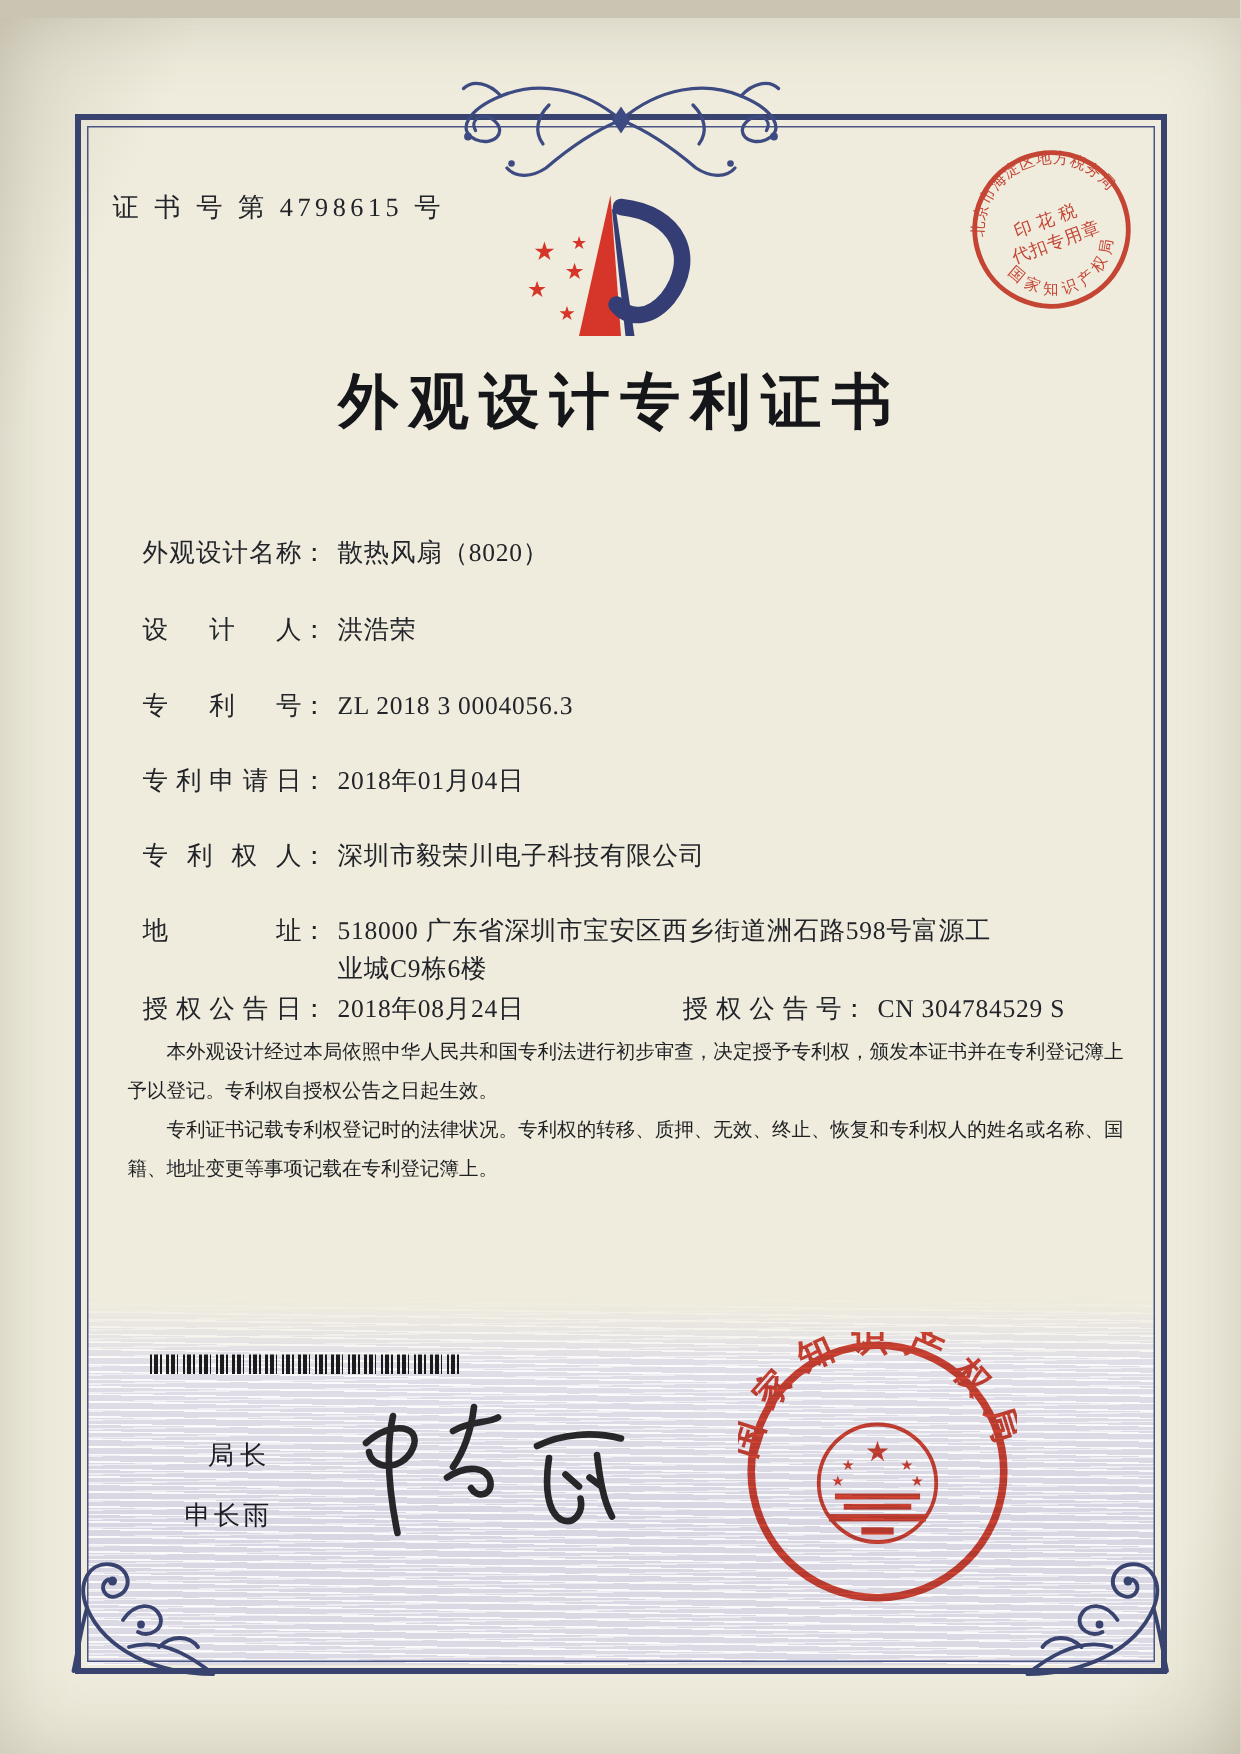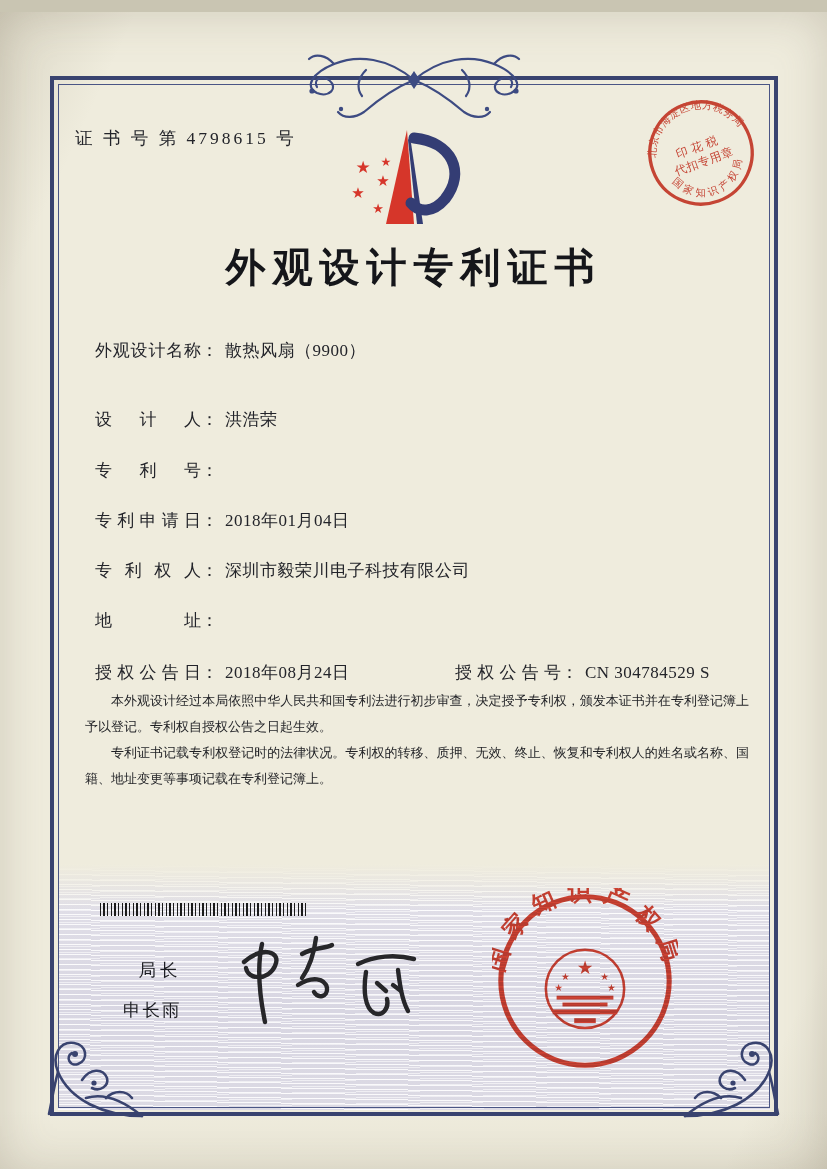--- a/index.html
+++ b/index.html
@@ -131,47 +131,49 @@
       <text font-size="10.5" letter-spacing="0.5"><textPath href="#ts-top" startOffset="50%" text-anchor="middle">北京市海淀区地方税务局</textPath></text>
       <text font-size="10.5" letter-spacing="3.5"><textPath href="#ts-bot" startOffset="50%" text-anchor="middle">国家知识产权局</textPath></text>
       <text x="60" y="57" font-size="12" letter-spacing="4" text-anchor="middle">印花税</text>
       <text x="60" y="73" font-size="12" letter-spacing="0.5" text-anchor="middle">代扣专用章</text>
     </g>
   </svg>
 
   <div class="title">外观设计专利证书</div>
 
   <div class="fields">
-    <div class="row" style="top:326px">
+    <div class="row" style="top:344px">
       <span class="flabel">外观设计名称</span>
         <span class="colon">：</span>
-      <span class="fvalue">散热风扇（9900）</span>
+      <span class="fvalue">散热风扇（8020）</span>
     </div>
     <div class="row" style="top:395px">
       <span class="flabel">设计人</span>
         <span class="colon">：</span>
       <span class="fvalue">洪浩荣</span>
     </div>
     <div class="row" style="top:446px">
       <span class="flabel">专利号</span>
         <span class="colon">：</span>
+      <span class="fvalue">ZL 2018 3 0004056.3</span>
     </div>
     <div class="row" style="top:496px">
       <span class="flabel">专利申请日</span>
         <span class="colon">：</span>
       <span class="fvalue">2018年01月04日</span>
     </div>
     <div class="row" style="top:546px">
       <span class="flabel">专利权人</span>
         <span class="colon">：</span>
       <span class="fvalue">深圳市毅荣川电子科技有限公司</span>
     </div>
     <div class="row" style="top:596px">
       <span class="flabel">地址</span>
         <span class="colon">：</span>
+      <span class="fvalue addr">518000 广东省深圳市宝安区西乡街道洲石路598号富源工业城C9栋6楼</span>
     </div>
     <div class="row" style="top:648px">
       <span class="flabel">授权公告日</span>
         <span class="colon">：</span>
       <span class="fvalue">2018年08月24日</span>
     </div>
     <div class="row right2" style="top:648px">
       <span class="flabel">授权公告号</span>
         <span class="colon">：</span>
       <span class="fvalue">CN 304784529 S</span>

